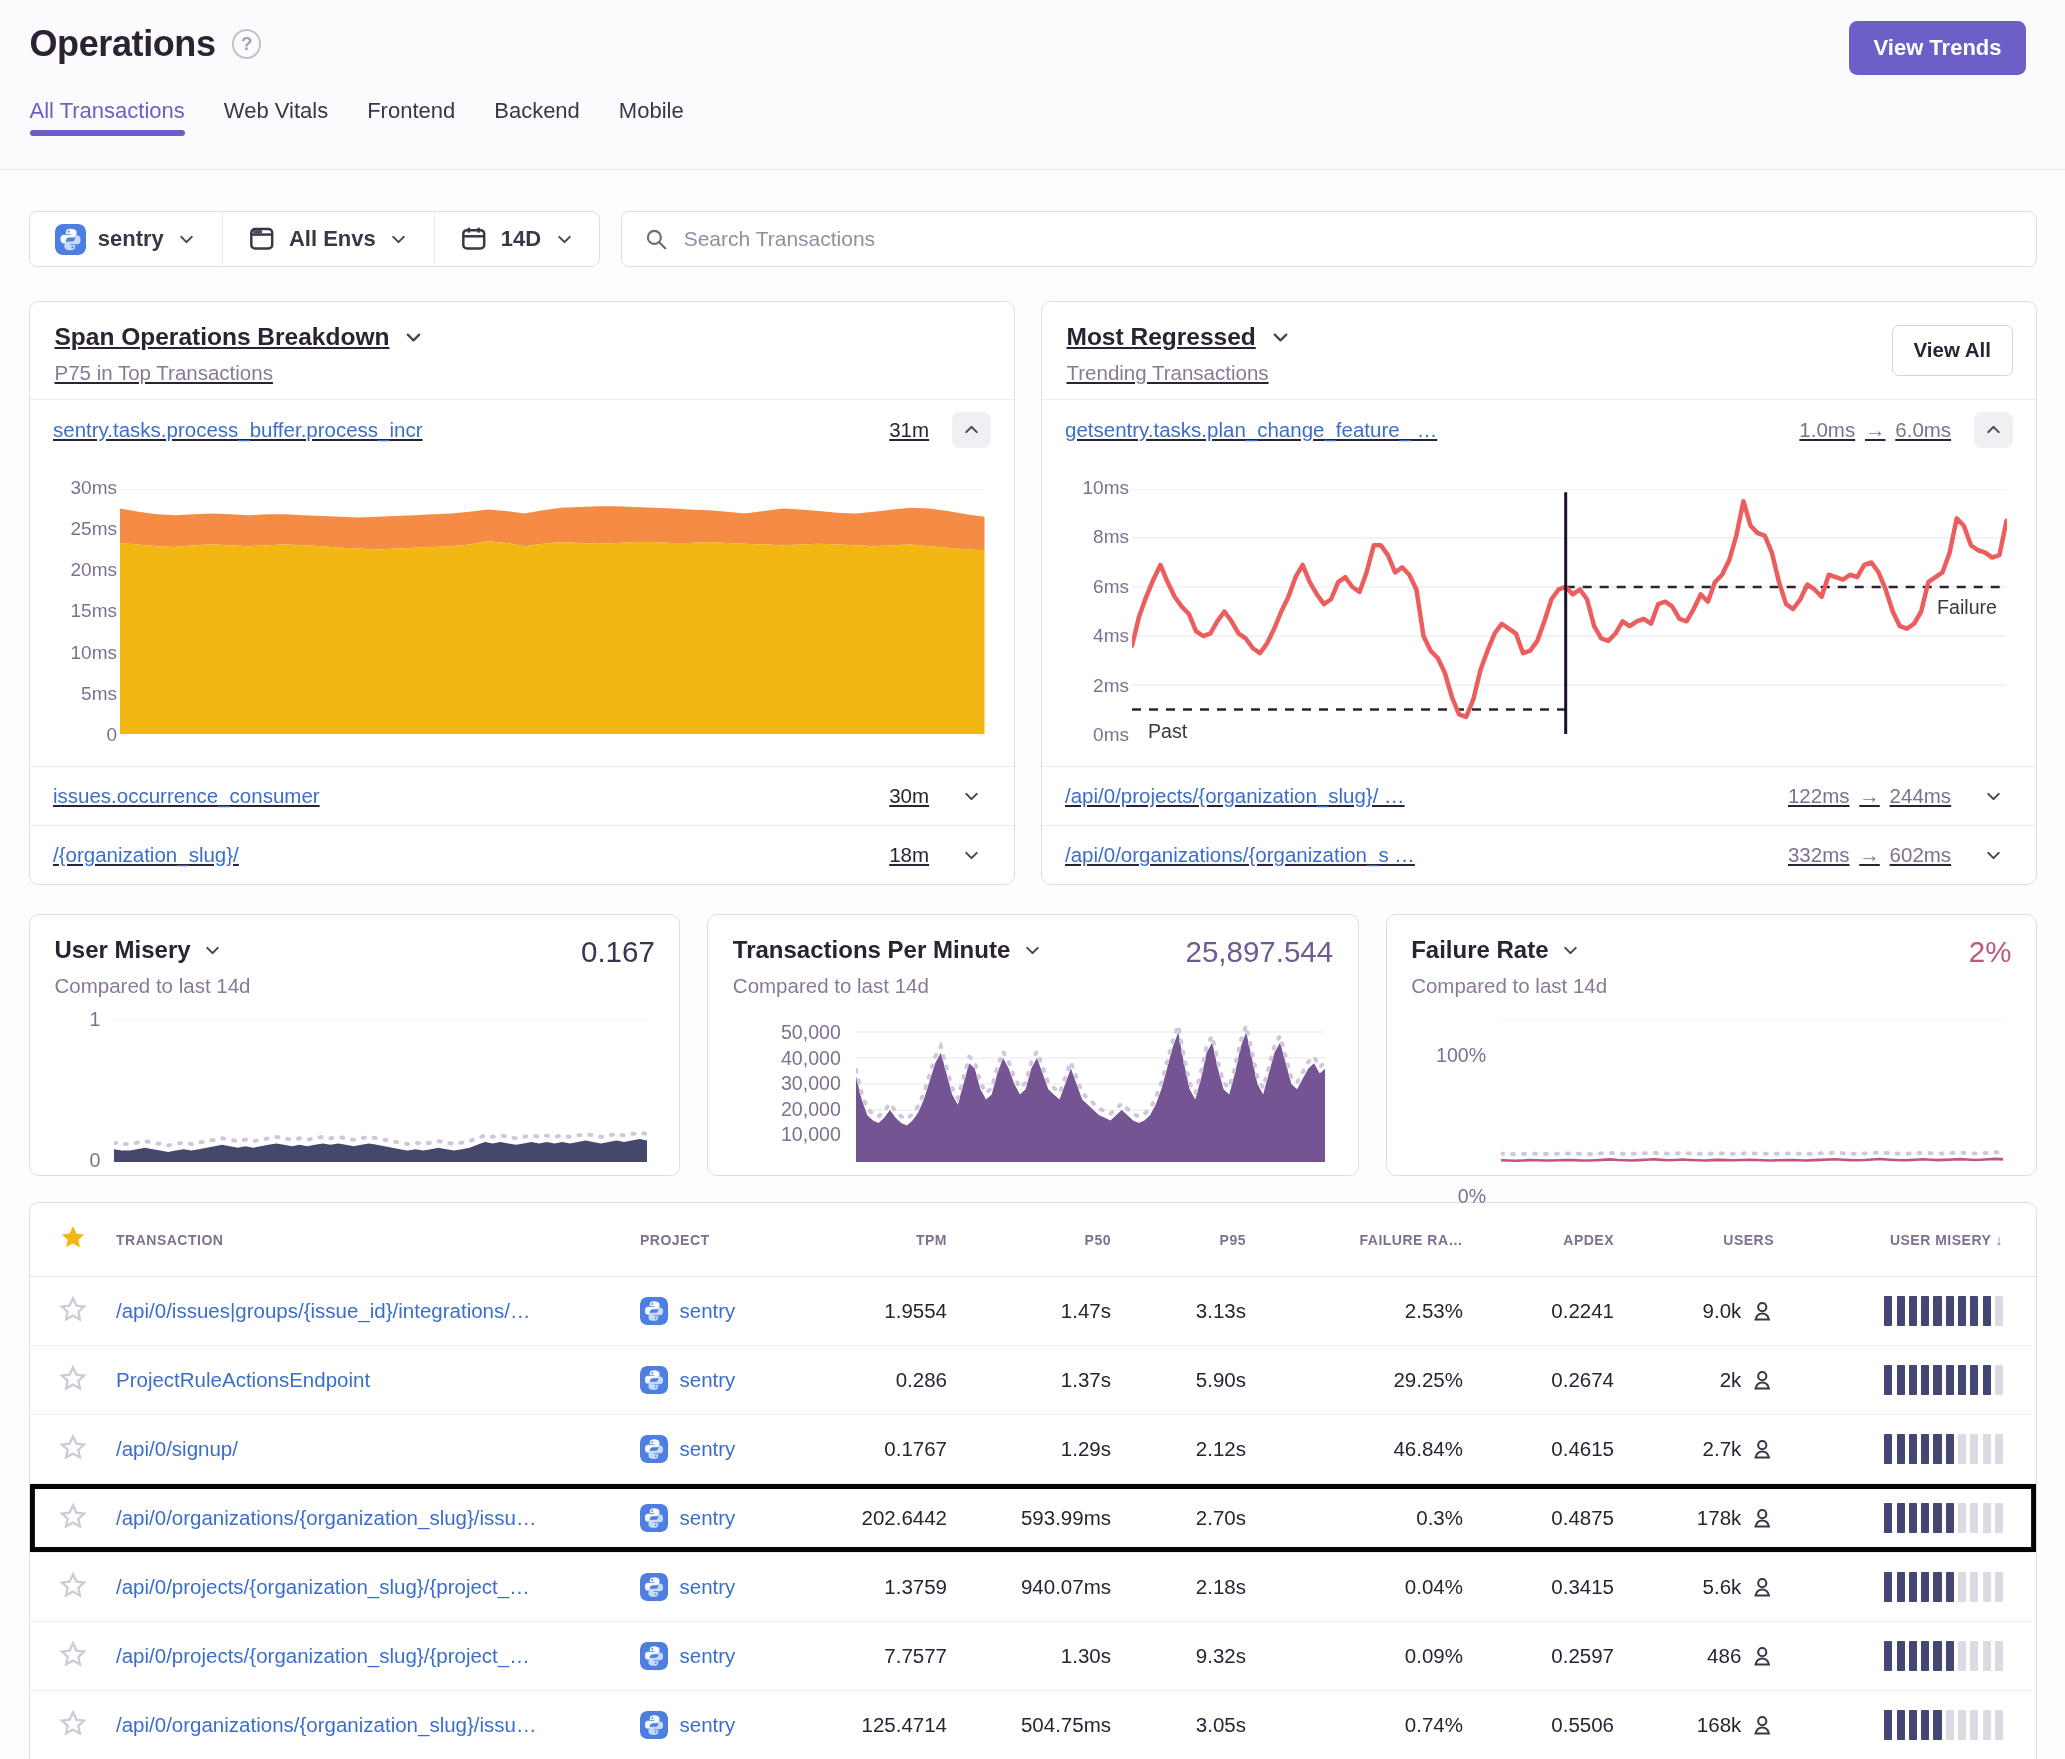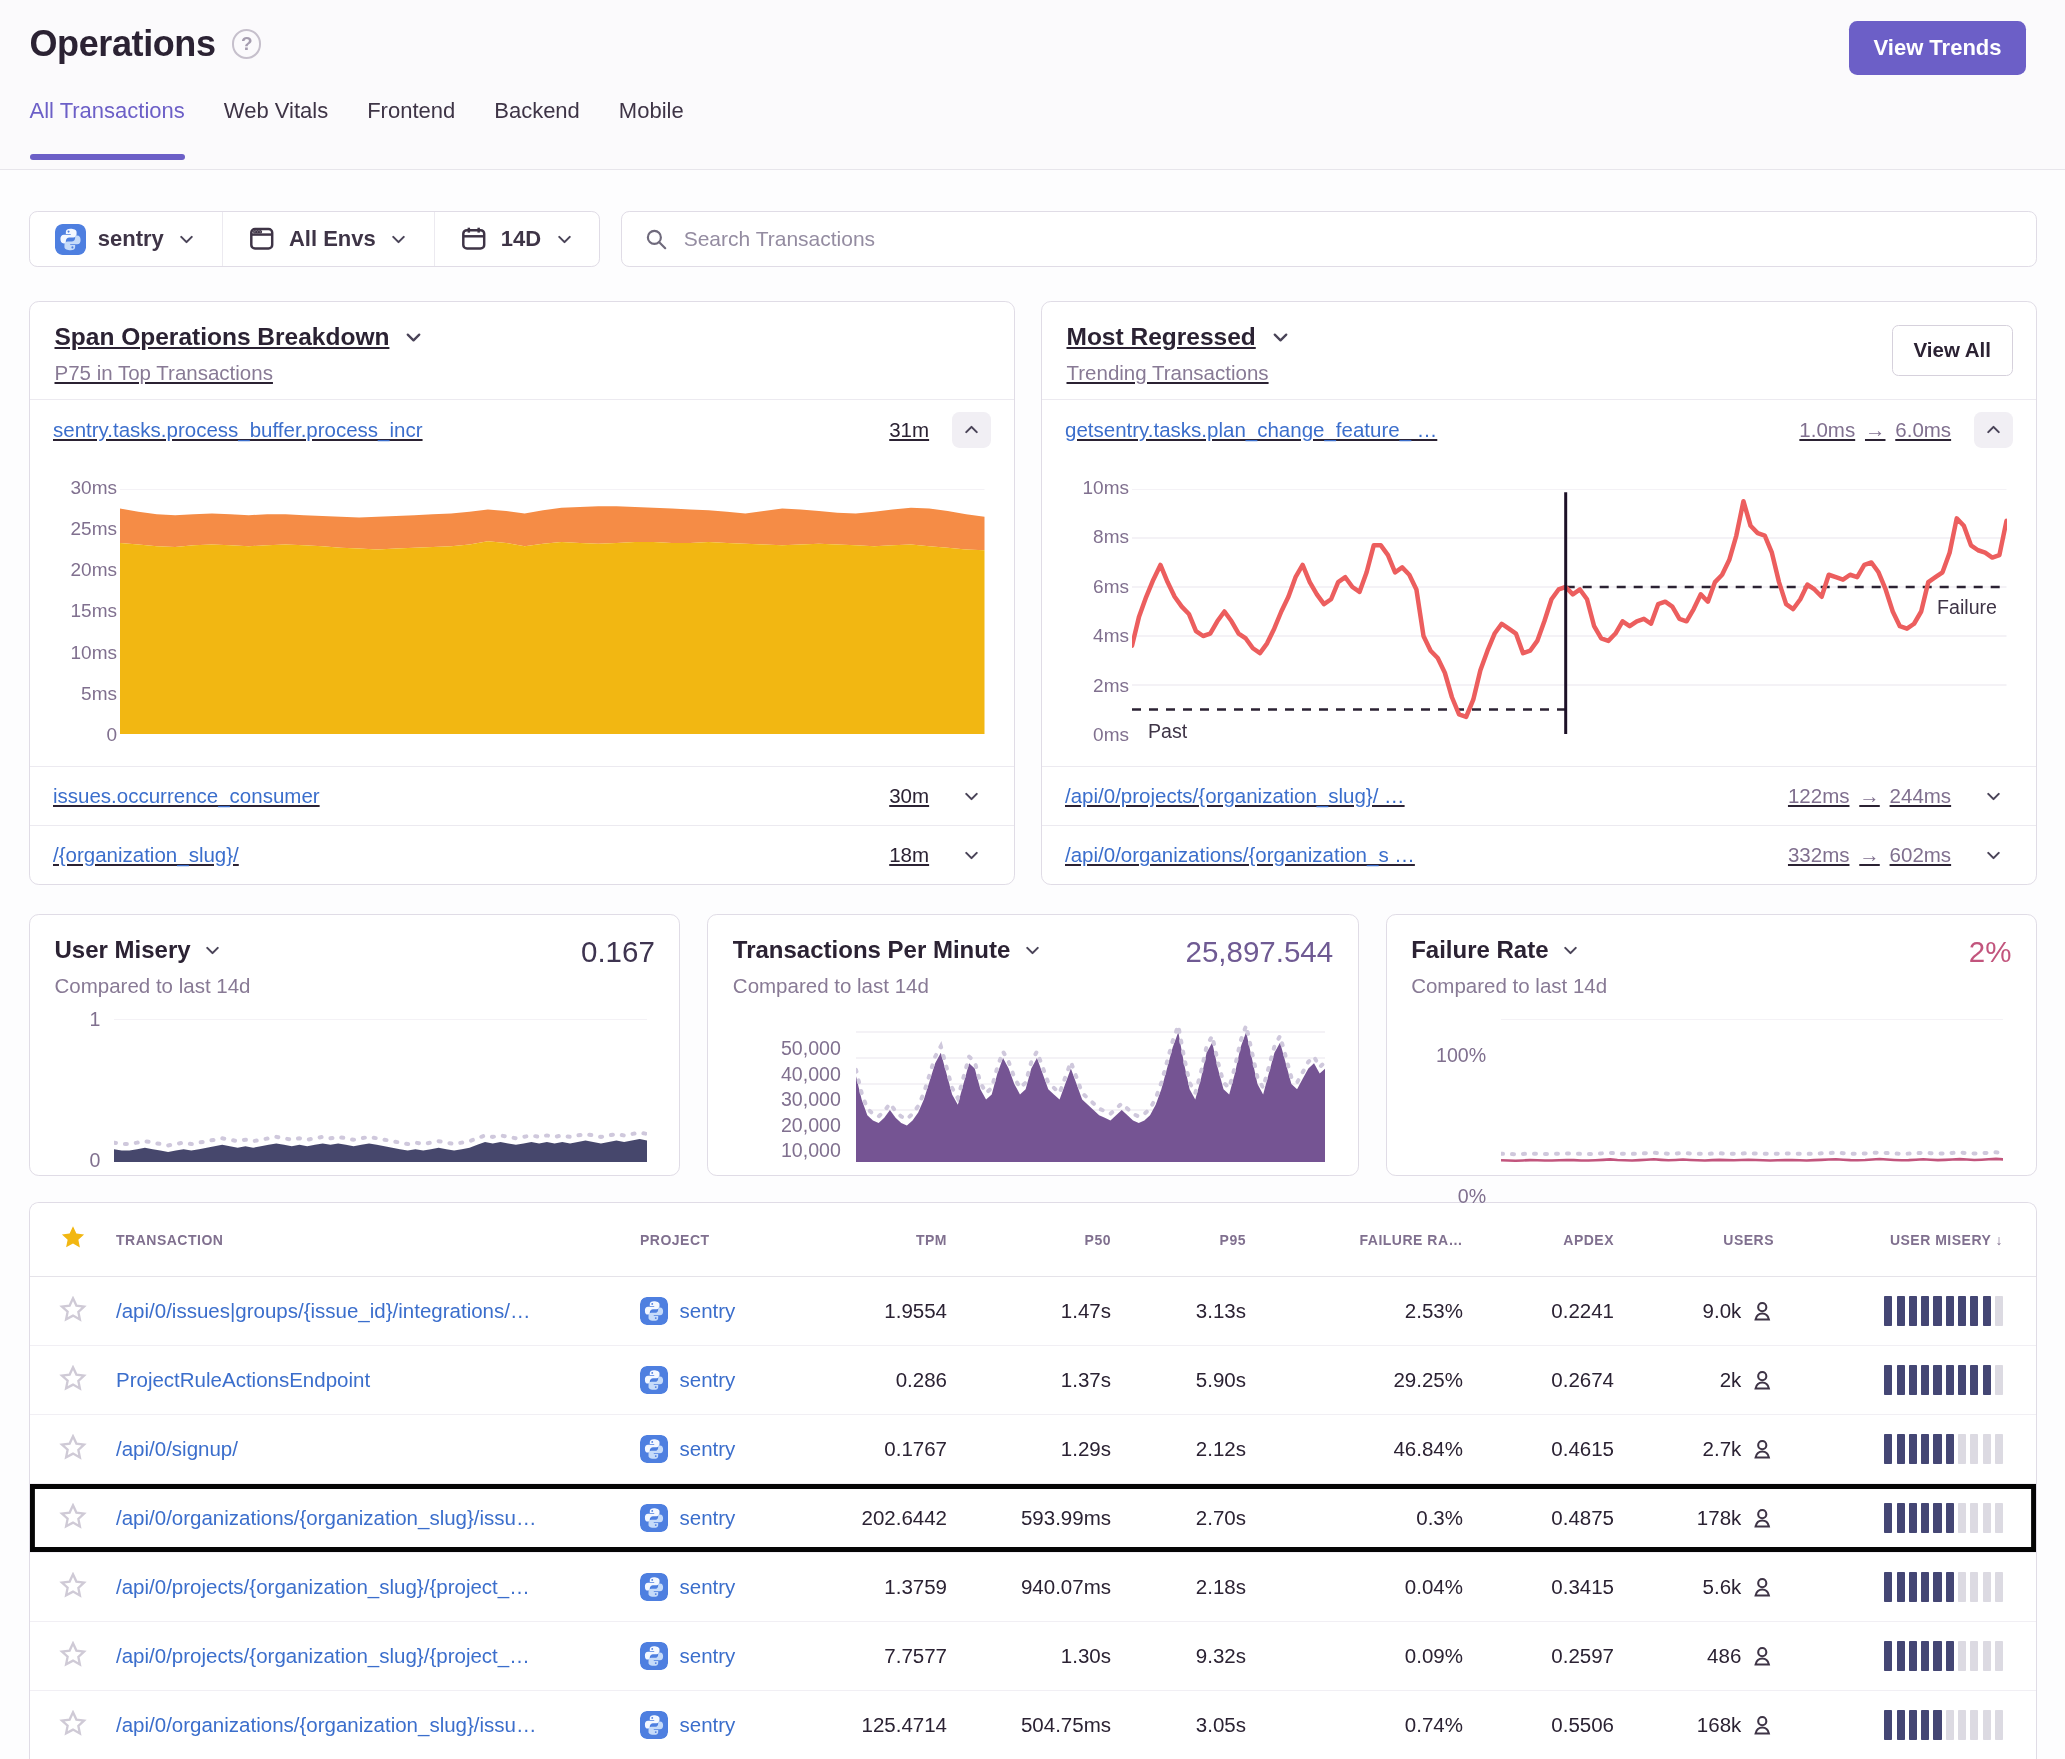--- a/index.html
+++ b/index.html
@@ -7,21 +7,21 @@
   body { font-family:"Liberation Sans", sans-serif; color:#2B2233; }
   .page { position:relative; width:2065px; height:1759px; overflow:hidden; background:#FDFDFE; }
 
   
   .topbar { background:#FBFAFC; border-bottom:0.8px solid #E7E5EB; padding:23px 39px 0 29.5px; height:170px; position:relative; }
   .title-row { display:flex; align-items:center; gap:16.4px; }
   h1 { font-size:36px; font-weight:700; color:#2B2233; letter-spacing:-0.4px; }
   .help { width:29.5px; height:29.5px; border:2.5px solid #C6C0CC; border-radius:50%; color:#A59DAF; font-size:19px; font-weight:700; display:flex; align-items:center; justify-content:center; }
   .view-trends { position:absolute; right:39px; top:21px; background:#6C5FC7; color:#fff; border:none; border-radius:8.2px; padding:14px 24.5px; font-size:22px; font-weight:700; font-family:inherit; cursor:pointer; }
   .tabs { display:flex; gap:39px; margin-top:33px; }
-  .tab { font-size:22px; color:#3E3446; padding-bottom:36px; position:relative; cursor:pointer; }
+  .tab { font-size:22px; color:#3E3446; padding-bottom:12px; position:relative; cursor:pointer; }
   .tab.active { color:#6C5FC7; }
   .tab.active::after { content:''; position:absolute; left:0; right:0; bottom:0; height:5.7px; border-radius:3.3px; background:#6C5FC7; }
 
   
   .content { padding:41px 28px 0 29px; }
   .filter-row { display:flex; gap:21px; }
   .filter-group { display:flex; align-items:stretch; background:#fff; border:0.8px solid #E0DCE6; border-radius:8.2px; height:56px; }
   .filter-item { display:flex; align-items:center; gap:12.3px; padding:0 24.5px; font-size:22px; font-weight:700; color:#3E3446; cursor:pointer; }
   .filter-item + .filter-item { border-left:0.8px solid #ECEAF0; }
   .search-box { flex:1; display:flex; align-items:center; gap:14.7px; background:#fff; border:0.8px solid #E0DCE6; border-radius:8.2px; padding:0 21px; }
@@ -61,21 +61,21 @@
   .card-title { font-size:24px; font-weight:700; color:#2B2233; display:flex; align-items:center; gap:11.5px; cursor:pointer; }
   .card-value { position:absolute; right:24.5px; top:19.6px; font-size:29.5px; font-weight:500; }
   .card-sub { margin-top:9.8px; font-size:20.5px; color:#887A95; }
   .mini { position:relative; height:143px; margin-top:21px; }
   .mini svg { position:absolute; top:0; bottom:0; height:143px; }
   .mini .plot1 { left:59px; right:8.2px; width:calc(100% - 67px); }
   .mini .plot2 { left:123px; right:8.2px; width:calc(100% - 131px); }
   .mini .plot3 { left:90px; right:8.2px; width:calc(100% - 98px); }
   .mini-ticks { position:absolute; left:0; display:flex; flex-direction:column; justify-content:space-between; align-items:flex-end; font-size:19.6px; color:#80708F; }
   .mt-2 { top:-10.6px; height:164px; width:46px; }
-  .mt-5 { top:2.5px; height:125px; width:108px;margin-top:16px; }
+  .mt-5 { top:2.5px; height:125px; width:108px; }
   .mt-p { top:-10.6px; height:164px; width:75px;margin-top:36px; }
 
   
   .table { margin-top:26px; background:#fff; border:0.8px solid #E0DCE6; border-bottom:none; border-radius:9.8px 9.8px 0 0; overflow:hidden;
            --cols: 57px minmax(0,1fr) 176px 131px 164px 135px 217px 151px 160px 229px; }
   .thead { display:grid; grid-template-columns:var(--cols); align-items:center; height:74px; padding:0 33px 0 29px; border-bottom:0.8px solid #E5E3E9; background:#fff; }
   .th { font-size:14px; font-weight:700; color:#80708F; letter-spacing:0.5px; }
   .th.r { text-align:right; }
   .trow { display:grid; grid-template-columns:var(--cols); align-items:center; height:69px; padding:0 33px 0 29px; border-bottom:0.8px solid #F1EFF4; background:#fff; }
   .trow.highlighted { box-shadow: inset 0 0 0 4.9px #050505; }

